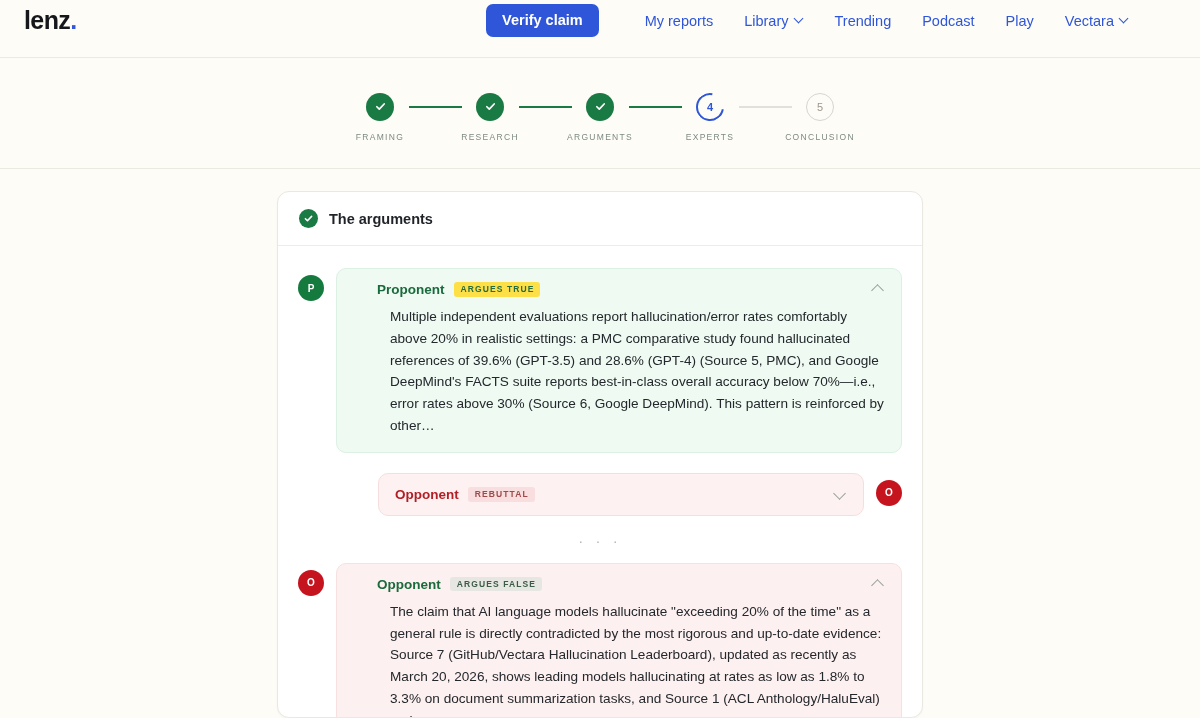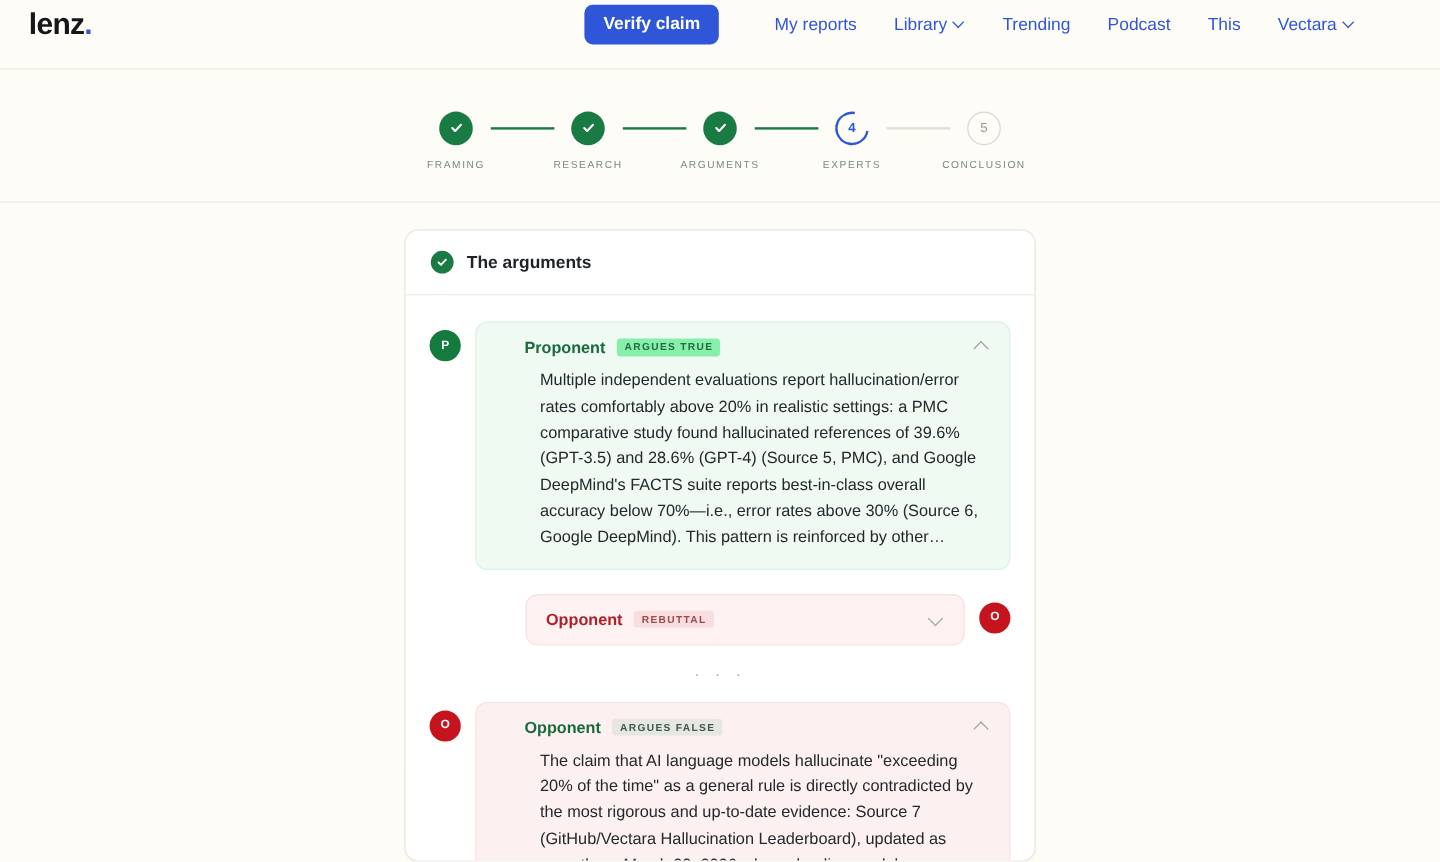--- a/index.html
+++ b/index.html
@@ -169,21 +169,21 @@
   
   .main {
     height: 549px;
     overflow: hidden;
     display: flex;
     justify-content: center;
     padding-top: 22px;
   }
 
   .card {
-    width: 526px;
+    width: 646px;
     background: #ffffff;
     border: 1px solid #ebe8e1;
     border-radius: 12px;
     box-shadow: 0 1px 2px rgba(20,20,20,0.04);
     overflow: hidden;
   }
 
   .card-header {
     display: flex;
     align-items: center;
@@ -266,21 +266,21 @@
 
   .badge {
     font-size: 8.5px;
     letter-spacing: 1.1px;
     font-weight: bold;
     text-transform: uppercase;
     padding: 3px 6px 3px 7px;
     border-radius: 3px;
     line-height: 1;
   }
-  .badge.true  { background: #86efac; color: #256b3e; }
+  .badge.true  { background: #fde047; color: #256b3e; }
   .badge.false { background: #e6e6e2; color: #3d5c46; }
   .badge.rebut { background: #f8dede; color: #9e4a4a; }
 
   .chev {
     margin-left: auto;
     width: 13px;
     height: 13px;
     position: relative;
     cursor: pointer;
     flex: none;
@@ -353,21 +353,21 @@
       <span>Library</span>
       <span class="caret"></span>
     </a>
     <a class="nav-link">
       <span>Trending</span>
     </a>
     <a class="nav-link">
       <span>Podcast</span>
     </a>
     <a class="nav-link">
-      <span>This</span>
+      <span>Play</span>
     </a>
     <a class="nav-link">
       <span>Vectara</span>
       <span class="caret"></span>
     </a>
   </div>
 </div>
 
 <div class="stepper-wrap">
   <div class="stepper">

